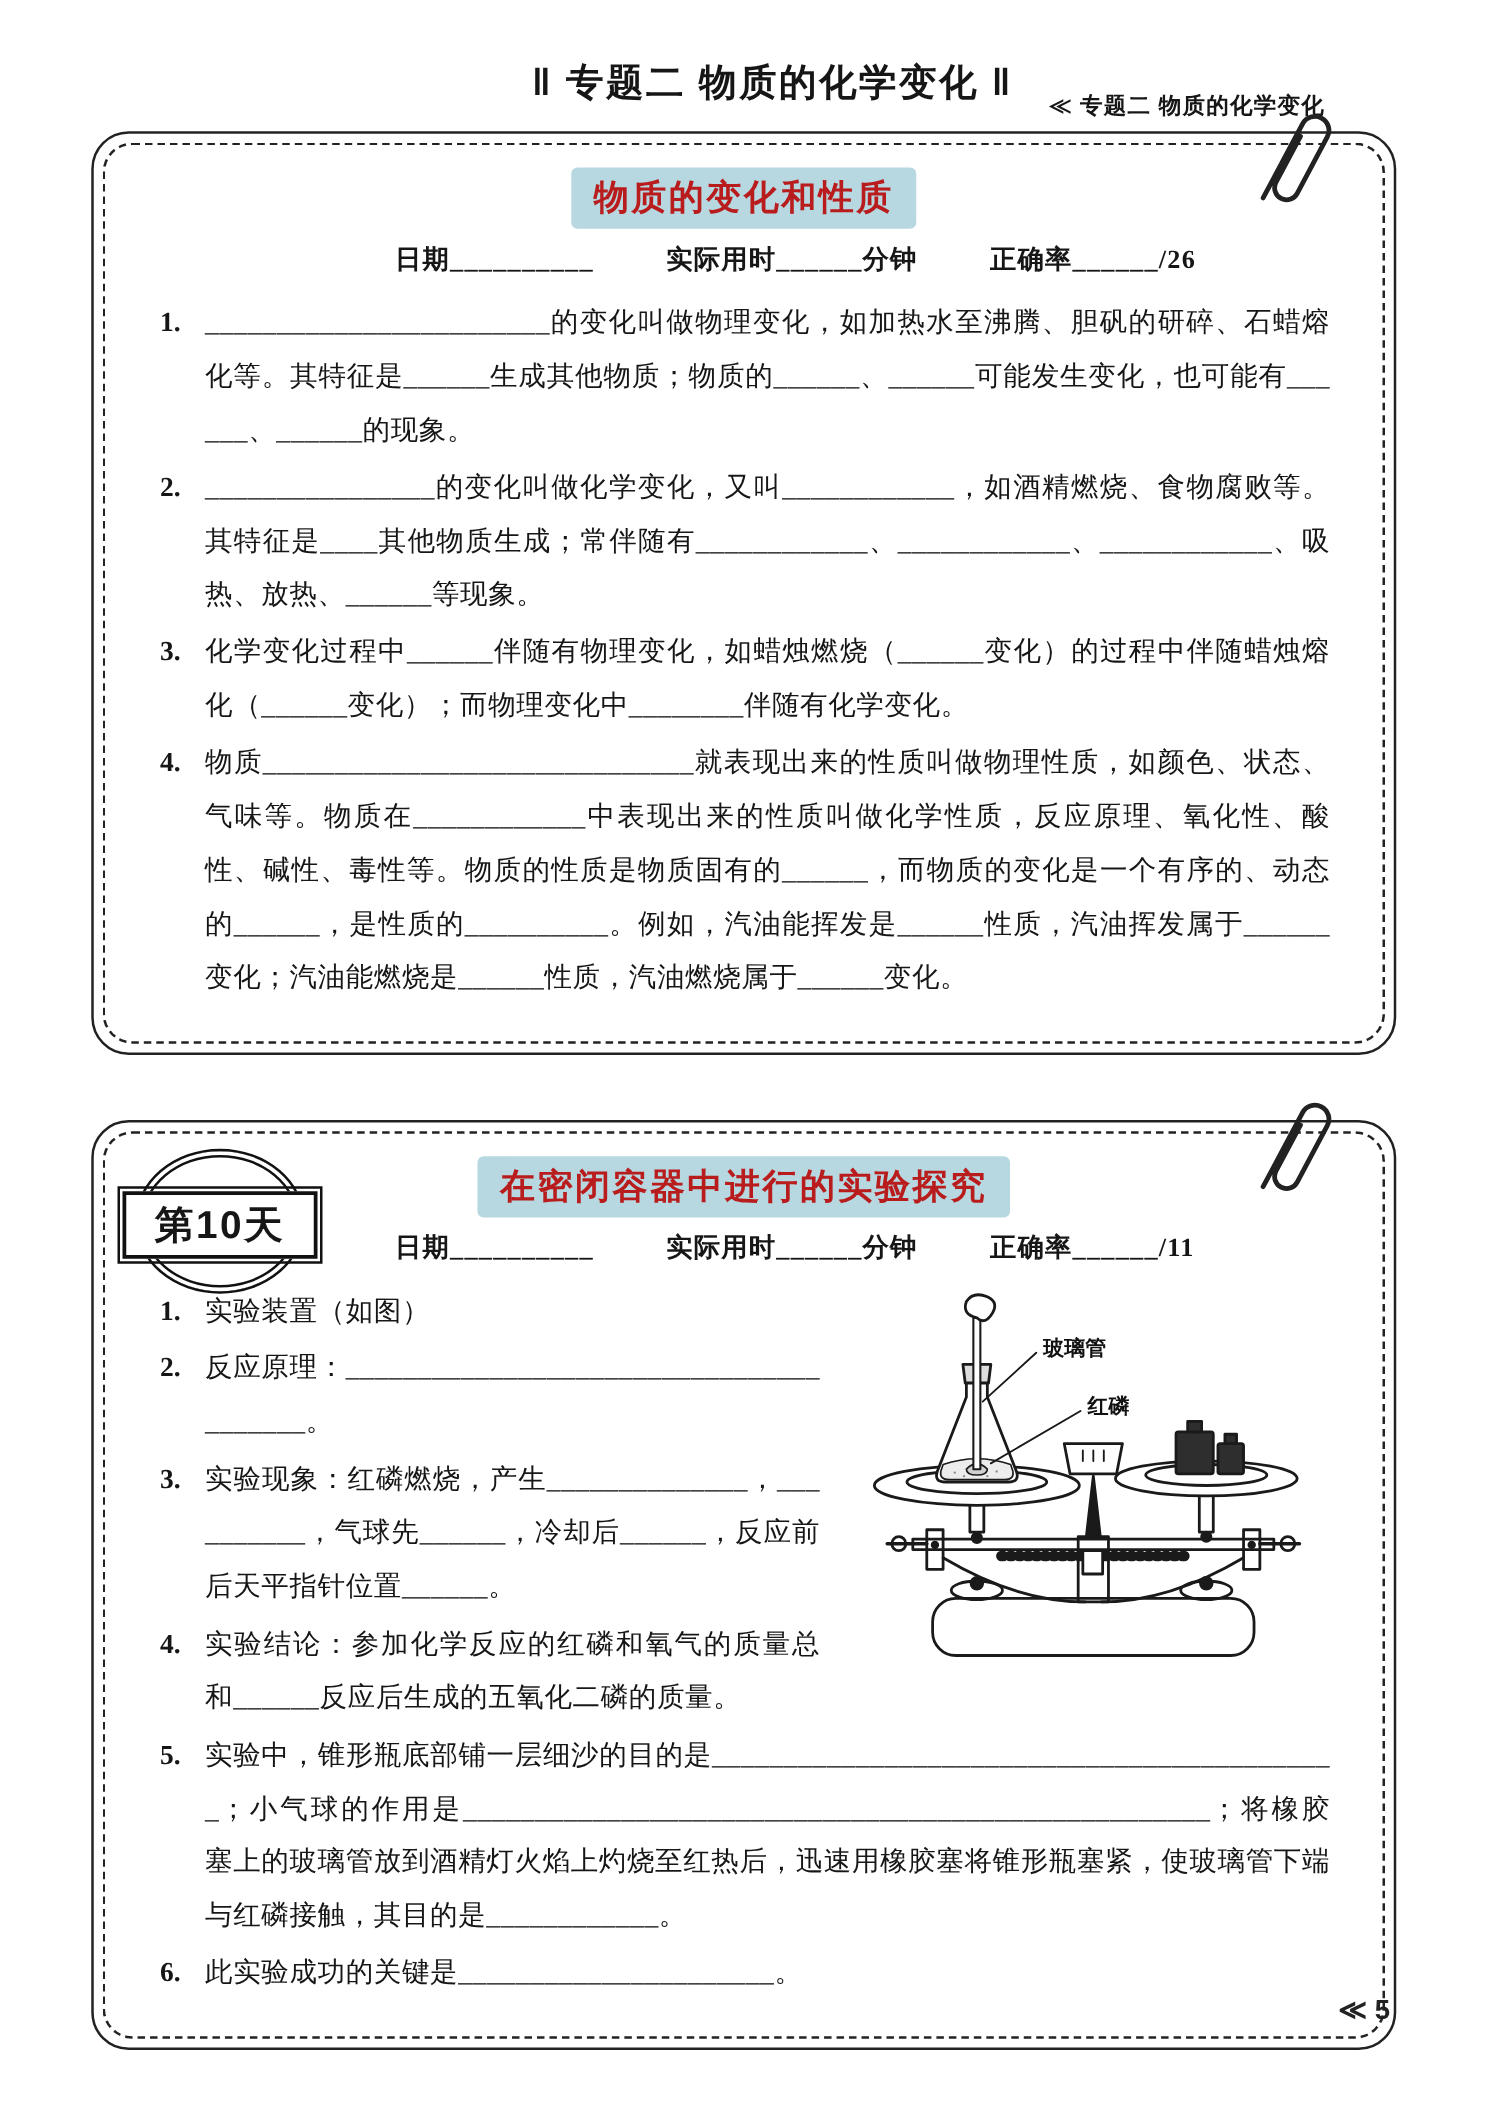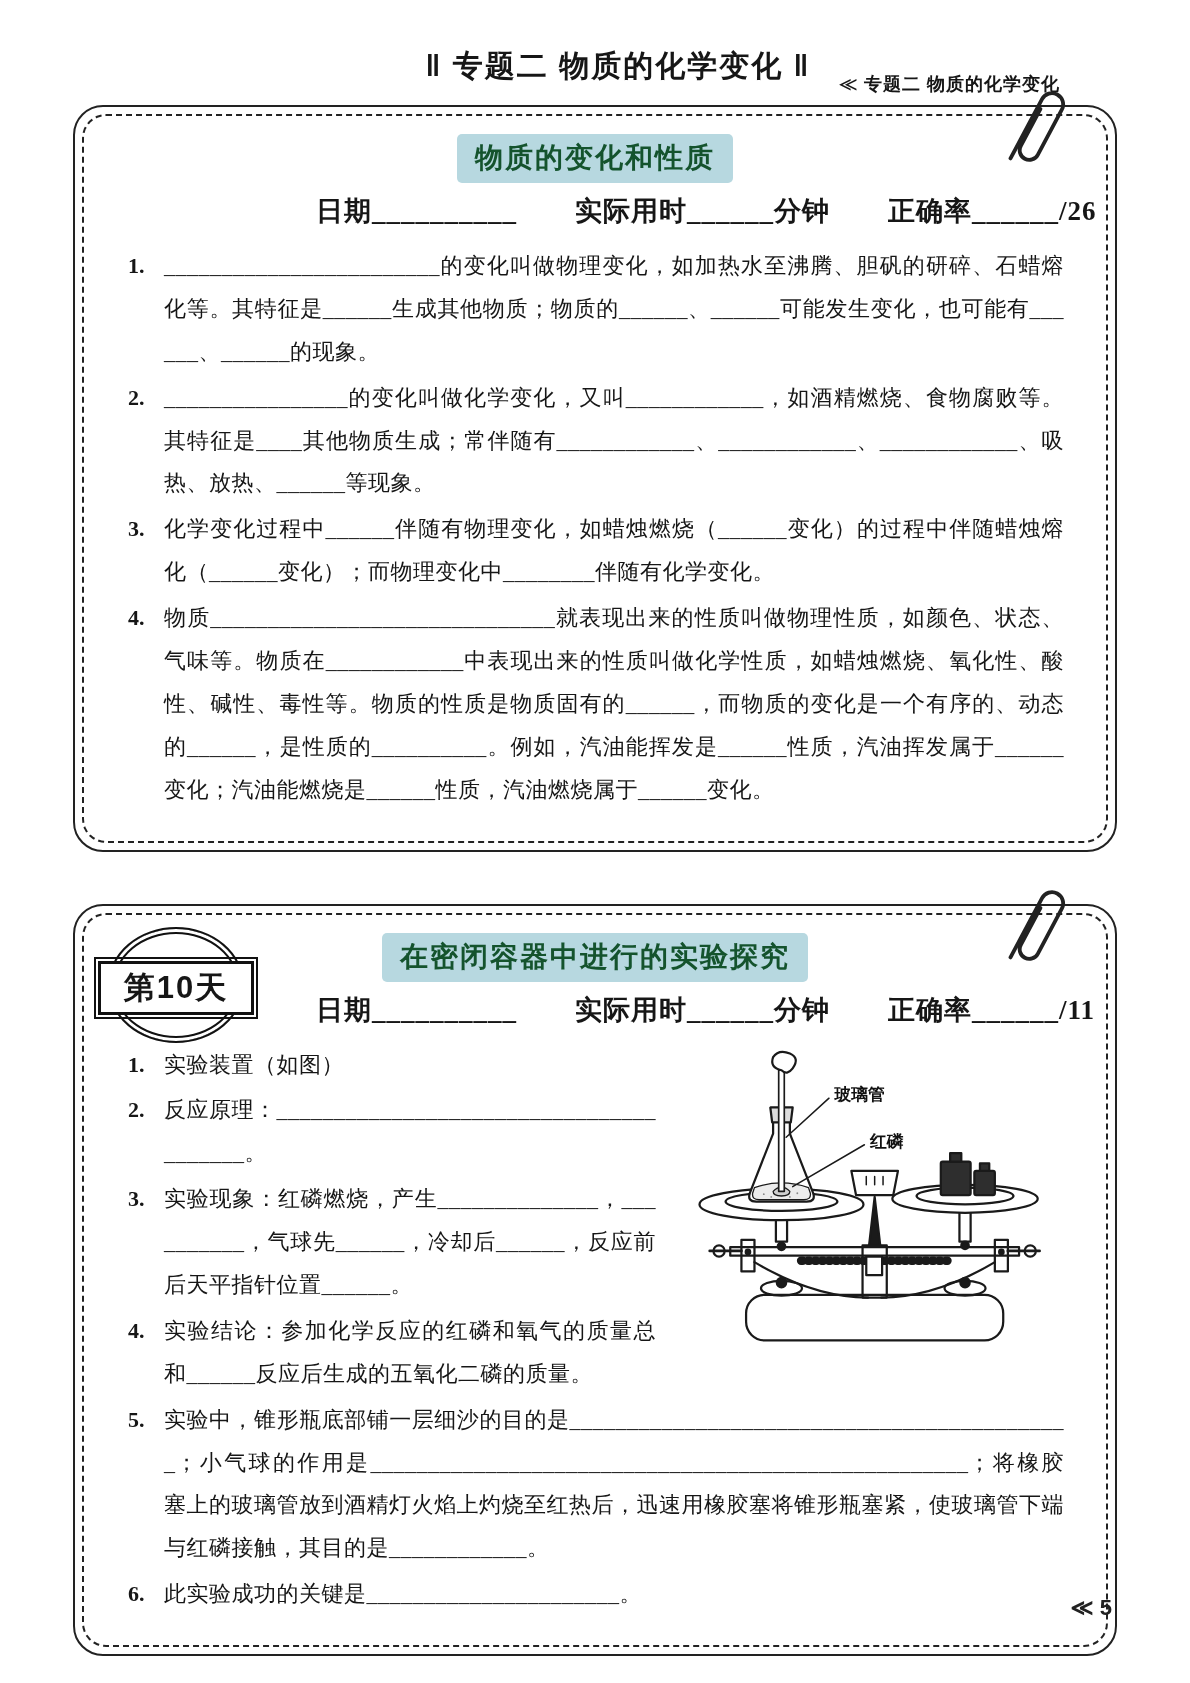--- a/index.html
+++ b/index.html
@@ -63,26 +63,26 @@
     font-weight:bold;font-size:31px;letter-spacing:2px;
   }
   
   .sec-title{text-align:center;margin:2px 0 10px 0;}
   .sec-title .hl{
     display:inline-block;
     background:#b7d8e0;
     padding:5px 18px 6px 18px;
     border-radius:5px;
     font-family:Liberation Mono, monospace;
-    font-weight:bold;font-size:28px;letter-spacing:2px;color:#14532d;
+    font-weight:bold;font-size:28px;letter-spacing:2px;color:#b91c1c;
   }
   .meta{
     margin:4px 0 14px 190px;
     display:flex;gap:58px;
-    font-weight:bold;font-size:27px;
+    font-weight:bold;font-size:21px;
     letter-spacing:1px;white-space:nowrap;
   }
   
   .questions{margin-top:16px;font-size:22px;}
   .q{position:relative;padding-left:38px;margin-bottom:3px;}
   .qnum{
     position:absolute;left:2px;top:0;
     font-weight:bold;line-height:1.95;
   }
   .qtext{
@@ -136,21 +136,21 @@
         <div class="q">
           <span class="qnum">2.</span>
           <span class="qtext">________________的变化叫做化学变化，又叫____________，如酒精燃烧、食物腐败等。其特征是____其他物质生成；常伴随有____________、____________、____________、吸热、放热、______等现象。</span>
         </div>
         <div class="q">
           <span class="qnum">3.</span>
           <span class="qtext">化学变化过程中______伴随有物理变化，如蜡烛燃烧（______变化）的过程中伴随蜡烛熔化（______变化）；而物理变化中________伴随有化学变化。</span>
         </div>
         <div class="q">
           <span class="qnum">4.</span>
-          <span class="qtext">物质______________________________就表现出来的性质叫做物理性质，如颜色、状态、气味等。物质在____________中表现出来的性质叫做化学性质，如蜡烛燃烧、氧化性、酸性、碱性、毒性等。物质的性质是物质固有的______，而物质的变化是一个有序的、动态的______，是性质的__________。例如，汽油能挥发是______性质，汽油挥发属于______变化；汽油能燃烧是______性质，汽油燃烧属于______变化。</span>
+          <span class="qtext">物质______________________________就表现出来的性质叫做物理性质，如颜色、状态、气味等。物质在____________中表现出来的性质叫做化学性质，反应原理、氧化性、酸性、碱性、毒性等。物质的性质是物质固有的______，而物质的变化是一个有序的、动态的______，是性质的__________。例如，汽油能挥发是______性质，汽油挥发属于______变化；汽油能燃烧是______性质，汽油燃烧属于______变化。</span>
         </div>
       </div>
     </div>
   </section>
 
   <section class="box" style="margin-top:52px;">
     <svg class="clip" width="52" height="96" viewBox="0 0 30 60" style="transform:rotate(28deg);">
       <path d="M 9 54 L 9 12 A 7 7 0 0 1 23 12 L 23 44 A 6 6 0 0 1 11 44 L 11 18" fill="none" stroke="#222" stroke-width="2.4" stroke-linecap="round"></path>
     </svg>
     <div class="box-inner" style="min-height:630px;">

